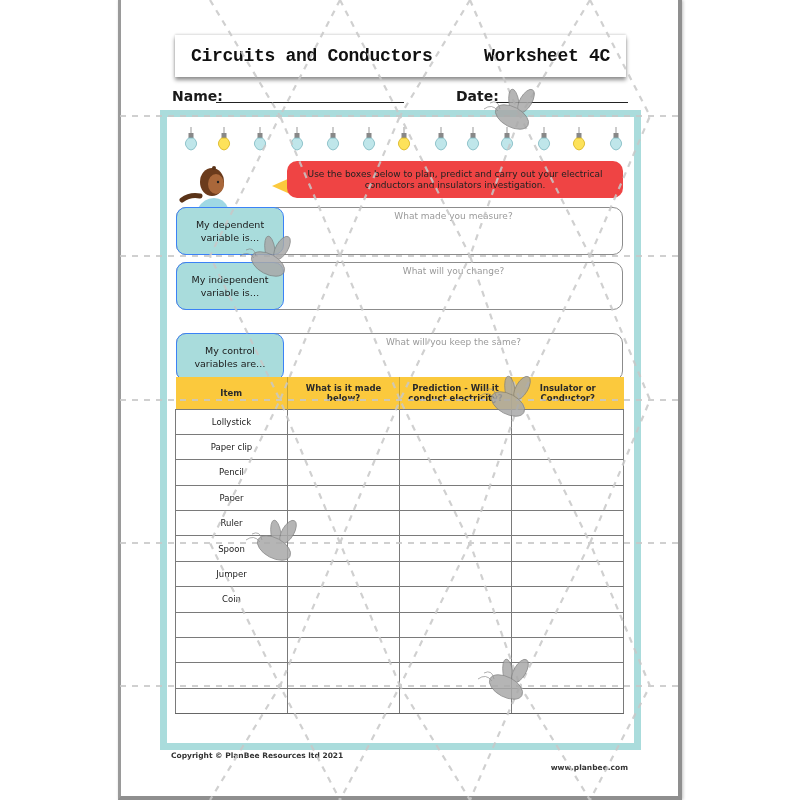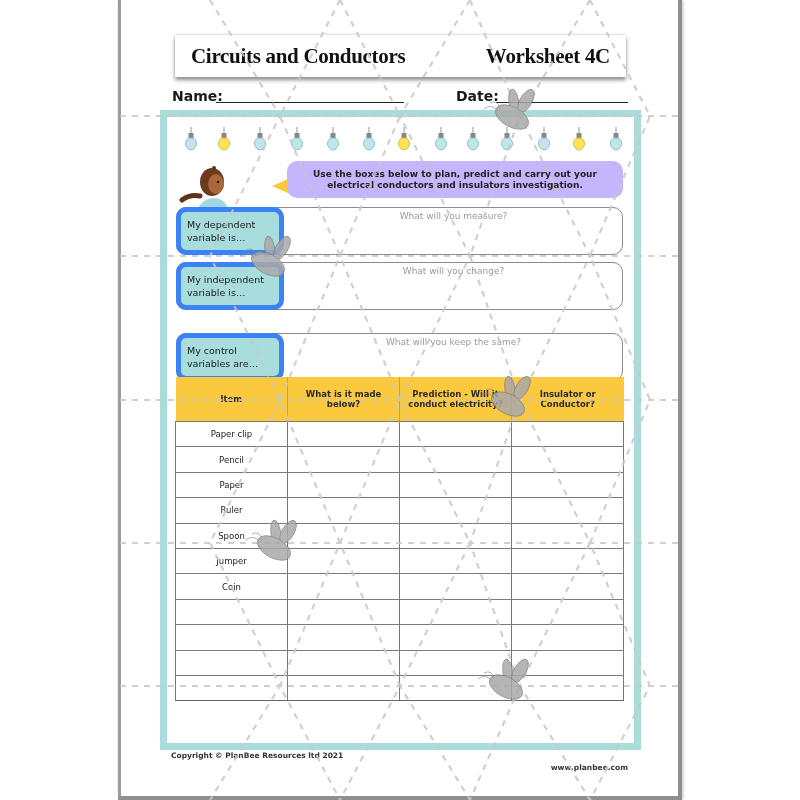--- a/index.html
+++ b/index.html
@@ -14,66 +14,66 @@
     }
 
     .watermark { position: absolute; left: 0; top: 0; width: 800px; height: 800px; pointer-events: none; z-index: 5; }
 
     .title-bar {
       position: absolute; left: 175px; top: 35px; width: 451px; height: 42px;
       background: #fff;
       box-shadow: 0 3px 4px rgba(0,0,0,0.45), 0 -1px 2px rgba(0,0,0,0.12);
       display: flex; align-items: center; justify-content: space-between; padding: 0 16px;
     }
-    .title-bar .t { font-family: Liberation Serif, serif; font-weight: bold; font-size: 21px; letter-spacing: -0.3px; color: #111; }
+    .title-bar .t { font-family: Liberation Mono, monospace; font-weight: bold; font-size: 18px; letter-spacing: -0.3px; color: #111; }
 
     .name-row { position: absolute; top: 88px; left: 170px; width: 458px; height: 20px; font-weight: bold; font-size: 14px; }
     .name-row .lbl { position: absolute; top: 0; }
     .name-row .line { position: absolute; top: 14px; height: 1px; background: #222; }
 
     .frame {
       position: absolute; left: 160px; top: 110px; width: 481px; height: 640px;
       border: 7px solid #aadcdc; background: #fff;
     }
 
     .bulb { position: absolute; top: 127px; width: 14px; height: 24px; }
 
     .girl { position: absolute; left: 178px; top: 160px; width: 60px; height: 48px; }
 
     .bubble {
       position: absolute; left: 287px; top: 161px; width: 336px; height: 37px;
-      background: #c4b5fd; border-radius: 10px;
+      background: #ef4444; border-radius: 10px;
       display: flex; align-items: center; justify-content: center; text-align: center;
-      font-size: 9px; font-weight: bold; line-height: 11px; color: #222; padding: 0 8px;
+      font-size: 9px; font-weight: normal; line-height: 11px; color: #222; padding: 0 8px;
     }
     .bubble-tail {
       position: absolute; left: 272px; top: 178px; width: 0; height: 0;
       border-top: 8px solid transparent; border-bottom: 8px solid transparent; border-right: 18px solid #fbc93d;
     }
 
     .var-row { position: absolute; left: 176px; width: 447px; height: 48px; }
     .var-row .answer {
       position: absolute; left: 0; top: 0; width: 447px; height: 48px;
       border: 1px solid #8c8c8c; border-radius: 10px; background: #fff;
     }
     .var-row .hint { position: absolute; left: 108px; right: 0; top: 4px; text-align: center; font-size: 9px; color: #9a9a9a; }
     .var-row .label-box {
       position: absolute; left: 0; top: 0; width: 108px; height: 48px;
-      background: #a9dcdc; border: 5px solid #3b82f6; border-radius: 10px;
-      display: flex; align-items: center; justify-content: center; 
+      background: #a9dcdc; border: 1px solid #3b82f6; border-radius: 10px;
+      display: flex; align-items: center; justify-content: center; text-align: center;
       font-size: 9.5px; line-height: 13px; color: #1a1a1a; padding: 0 6px;
     }
 
     .results {
       position: absolute; left: 175px; top: 377px; width: 448px;
       border-collapse: collapse; table-layout: fixed;
     }
     .results th {
       background: #fbc93d; height: 32px; font-size: 8.5px; font-weight: bold; color: #2a2a2a;
-      border-right: 1px solid #c9a530; line-height: 10px; padding: 12px 4px; text-align: center;
+      border-right: 1px solid #c9a530; line-height: 10px; padding: 0 4px; text-align: center;
     }
     .results th:last-child { border-right: none; }
     .results td {
       height: 25.4px; border: 1px solid #7a7a7a; font-size: 8.5px; text-align: center; color: #222;
     }
     .results tr:last-child td { border-bottom: 1.5px solid #666; }
 
     .footer { position: absolute; top: 751px; font-size: 7.5px; font-weight: bold; color: #333; }
   </style>
 </head>
@@ -172,21 +172,21 @@
   <path d="M20 48 Q26 38 36 38 Q46 38 50 48 Z" fill="#9fd8e4"></path>
 </svg>
 
 <div class="bubble-tail"></div>
 <div class="bubble">
   <span>Use the boxes below to plan, predict and carry out your electrical conductors and insulators investigation.</span>
 </div>
 
 <div class="var-row" style="top:207px;">
   <div class="answer"></div>
-  <div class="hint">What will you measure?</div>
+  <div class="hint">What made you measure?</div>
   <div class="label-box">My dependent variable is…</div>
 </div>
 <div class="var-row" style="top:262px;">
   <div class="answer"></div>
   <div class="hint">What will you change?</div>
   <div class="label-box">My independent variable is…</div>
 </div>
 <div class="var-row" style="top:333px;">
   <div class="answer"></div>
   <div class="hint">What will you keep the same?</div>
@@ -202,20 +202,26 @@
   </colgroup>
   <thead>
     <tr>
       <th>Item</th>
       <th>What is it made below?</th>
       <th>Prediction - Will it conduct electricity?</th>
       <th>Insulator or Conductor?</th>
     </tr>
   </thead>
   <tbody id="tbody">
+      <tr>
+        <td>Lollystick</td>
+        <td></td>
+        <td></td>
+        <td></td>
+      </tr>
       <tr>
         <td>Paper clip</td>
         <td></td>
         <td></td>
         <td></td>
       </tr>
       <tr>
         <td>Pencil</td>
         <td></td>
         <td></td>

